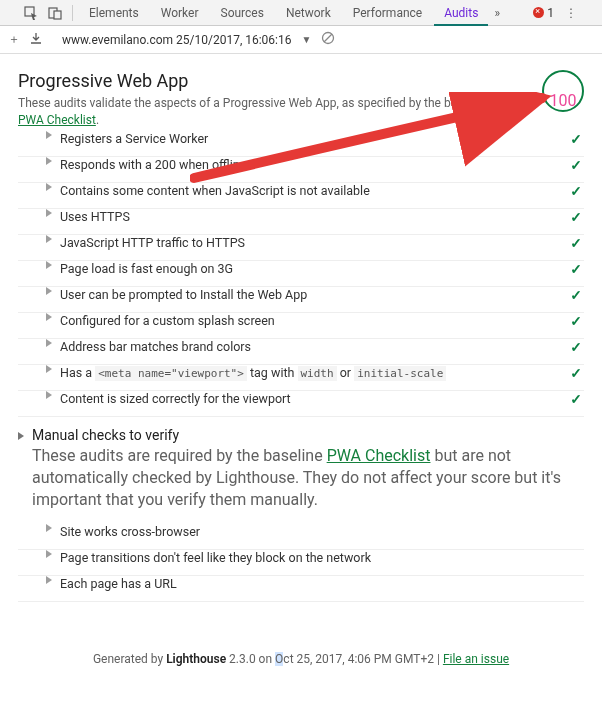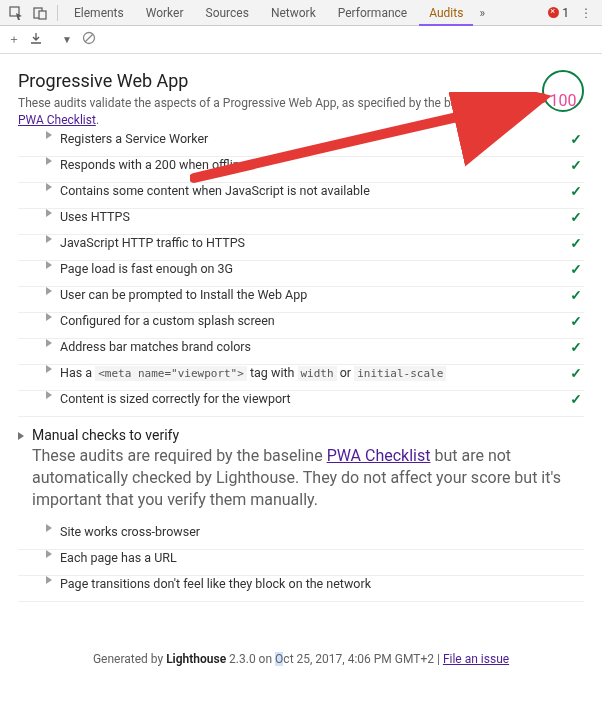--- a/index.html
+++ b/index.html
@@ -1,34 +1,34 @@
 <!DOCTYPE html>
 <html><head>
 <meta charset="utf-8">
 <style>
 * { margin: 0; padding: 0; box-sizing: border-box; }
 body { font-family: "Segoe UI", Roboto, Arial, sans-serif; font-size: 12px; color: #333; background: #fff; width: 602px; }
-.devtools-tabs { display: flex; align-items: center; height: 26px; border-bottom: 1px solid #ccc; background: #f3f3f3; padding: 0 5px; gap: 2px; }
+.devtools-tabs { display: flex; align-items: center; height: 26px; border-bottom: 1px solid #ccc; background: #f3f3f3; padding: 0 20px; gap: 2px; }
 .devtools-tabs .icon-btn { width: 22px; height: 22px; display: flex; align-items: center; justify-content: center; color: #5a5a5a; }
 .devtools-tabs .sep { width: 1px; height: 16px; background: #ccc; margin: 0 4px; }
 .devtools-tabs .tab { padding: 0 10px; height: 26px; line-height: 26px; color: #5a5a5a; font-size: 12px; }
-.devtools-tabs .tab.active { color: #a16207; border-bottom: 2px solid #8b5cf6; }
+.devtools-tabs .tab.active { color: #6d28d9; border-bottom: 2px solid #0f766e; }
 .devtools-tabs .right { margin-left: auto; display: flex; align-items: center; gap: 6px; }
 .err-badge { display: flex; align-items: center; gap: 3px; }
 .err-circle { width: 11px; height: 11px; border-radius: 50%; background: #d93025; display:inline-block; position:relative; }
 .err-circle::after { content:"×"; color:#fff; font-size:9px; position:absolute; left:2px; top:-1px; }
 .toolbar2 { display: flex; align-items: center; height: 28px; border-bottom: 1px solid #ddd; padding: 0 8px; gap: 10px; color:#5a5a5a; }
 .toolbar2 .url { color: #333; font-size: 12px; }
 .toolbar2 .drop { font-size: 10px; color:#666; }
 .report { padding: 16px 18px 8px 18px; }
 .header-row { display: flex; align-items: flex-start; position: relative; }
 .header-text { flex: 1; }
 .h1 { font-size: 18px; color: #212121; font-weight: 400; margin-bottom: 4px; }
 .desc { font-size: 12px; color: #616161; line-height: 1.4; max-width: 490px; }
-.link { color: #4c1d95; text-decoration: underline; }
+.link { color: #15803d; text-decoration: underline; }
 .score-circle { width: 42px; height: 42px; border-radius: 50%; border: 2px solid #0b8043; display:flex; align-items:flex-end; justify-content:center; color:#ec4899; font-size:16px; font-weight:400; flex-shrink:0; }
 .red-box { border: 3px solid #e53935; border-radius: 10px; padding: 8px 10px 8px 4px; margin: 10px 0 6px 0; width: 172px; }
 .summary-row { display:flex; align-items:center; height: 24px; padding-left: 6px; color:#5f6368; font-size: 13px; }
 .summary-row.dark { color:#212121; }
 .tri { width:0; height:0; border-top:4px solid transparent; border-bottom:4px solid transparent; border-left:6px solid #757575; margin-right:8px; }
 .tri-space { width:14px; display:inline-block; }
 .audit-list { margin: 2px 0 10px 0; }
 .audit { display:flex; align-items:flex-start; height:26px; border-bottom:1px solid #eee; padding: 0 2px 0 28px; font-size:12.5px; color:#333; }
 .audit .tri { border-left-color:#9e9e9e; }
 .audit .label { flex:1; }
@@ -76,20 +76,21 @@
     <div class="icon-btn">⋮</div>
   </div>
 </div>
 
 <div class="toolbar2">
   <div class="icon-btn">＋</div>
   <div class="icon-btn"><svg width="12" height="12" viewBox="0 0 12 12">
         <path d="M6 1 v6 M3 5 l3 3 l3 -3 M1 11 h10" stroke="#5a5a5a" stroke-width="1.3" fill="none"></path>
       </svg></div>
   <div class="sep"></div>
+  <span class="url">www.evemilano.com 25/10/2017, 16:06:16</span>
   <span class="drop">▼</span>
   <div class="icon-btn"><svg width="14" height="14" viewBox="0 0 14 14">
         <circle cx="7" cy="7" r="5.5" fill="none" stroke="#888" stroke-width="1.3"></circle>
         <line x1="3" y1="11" x2="11" y2="3" stroke="#888" stroke-width="1.3"></line>
       </svg></div>
 </div>
 
 <div class="report">
   <div class="header-row">
     <div class="header-text">
@@ -181,24 +182,24 @@
     </div>
   </div>
 
   <div class="audit-list manual-list">
     <div class="audit">
         <span class="tri"></span>
         <span class="label">Site works cross-browser</span>
       </div>
     <div class="audit">
         <span class="tri"></span>
+        <span class="label">Page transitions don't feel like they block on the network</span>
+      </div>
+    <div class="audit">
+        <span class="tri"></span>
         <span class="label">Each page has a URL</span>
-      </div>
-    <div class="audit">
-        <span class="tri"></span>
-        <span class="label">Page transitions don't feel like they block on the network</span>
       </div>
   </div>
 
   <div class="footer">
     <span>Generated by </span><strong>Lighthouse</strong><span> 2.3.0 on </span><span class="hl">O</span><span>ct 25, 2017, 4:06 PM GMT+2 | </span><a href="#" class="link">File an issue</a>
   </div>
 </div>
 
 </body></html>

